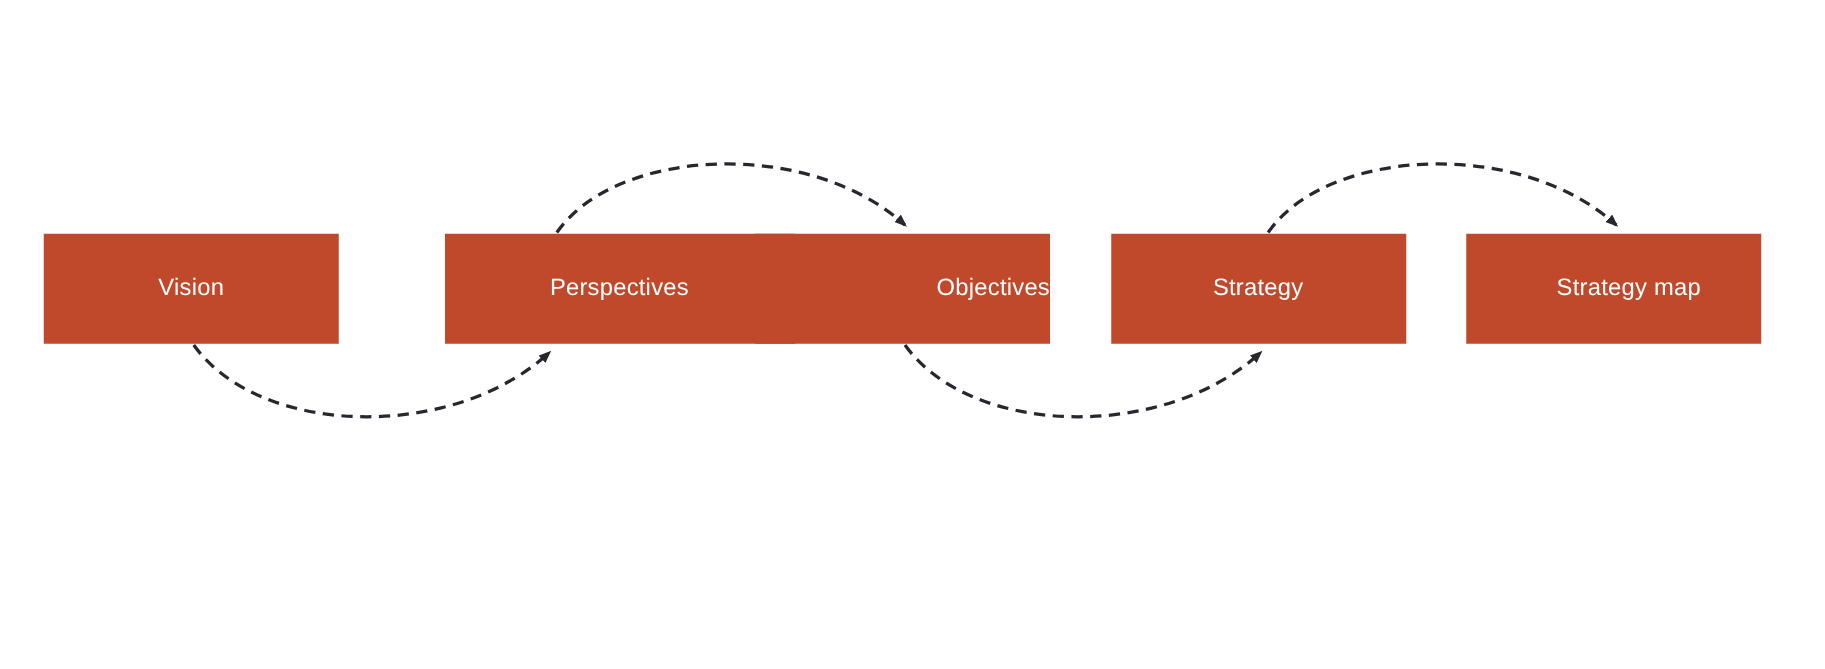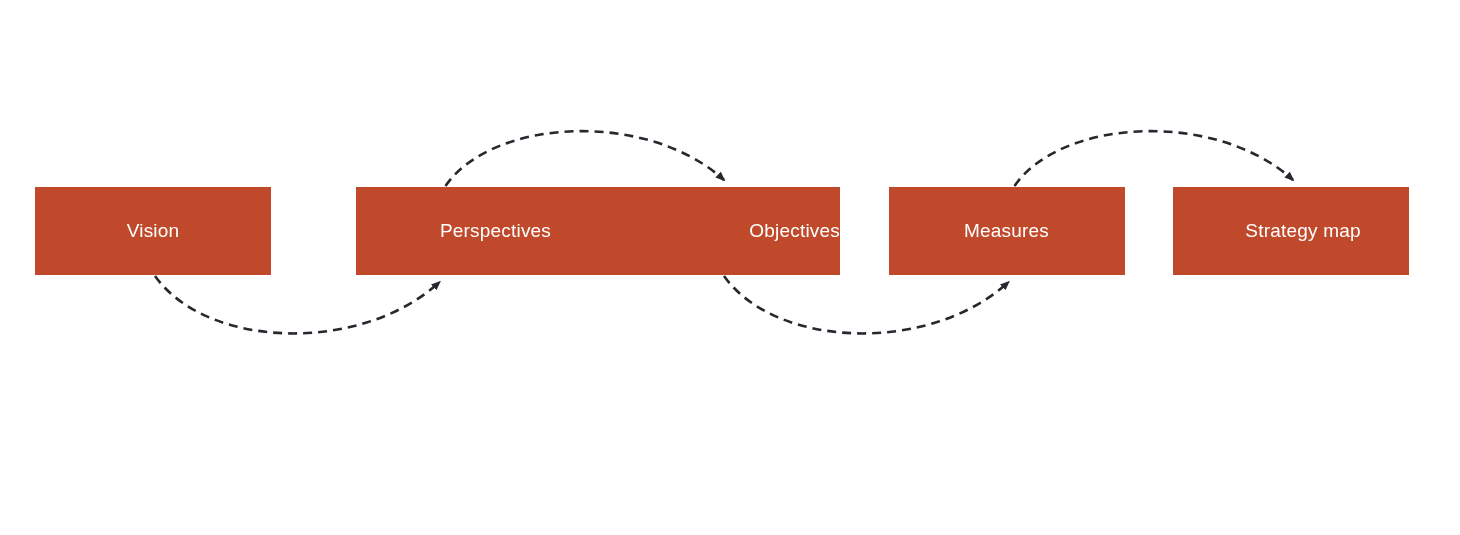--- a/index.html
+++ b/index.html
@@ -59,19 +59,19 @@
       <div class="node-box" style="left: 35px; top: 187px; width: 236px; height: 88px;">
         <span>Vision</span>
       </div>
       <div class="node-box" style="left: 319.5px; top: 187px; width: 280px; height: 88px; margin-left: 36px;">
         <span>Perspectives</span>
       </div>
       <div class="node-box" style="left: 604px; top: 187px; width: 236px; height: 88px; justify-content: flex-end;">
         <span>Objectives</span>
       </div>
       <div class="node-box" style="left: 888.5px; top: 187px; width: 236px; height: 88px;">
-        <span>Measures</span>
+        <span>Strategy</span>
       </div>
       <div class="node-box" style="left: 1173px; top: 187px; width: 236px; height: 88px; padding-left: 24px;">
         <span>Strategy map</span>
       </div>
     </div>
 </div>
 
 </body></html>

